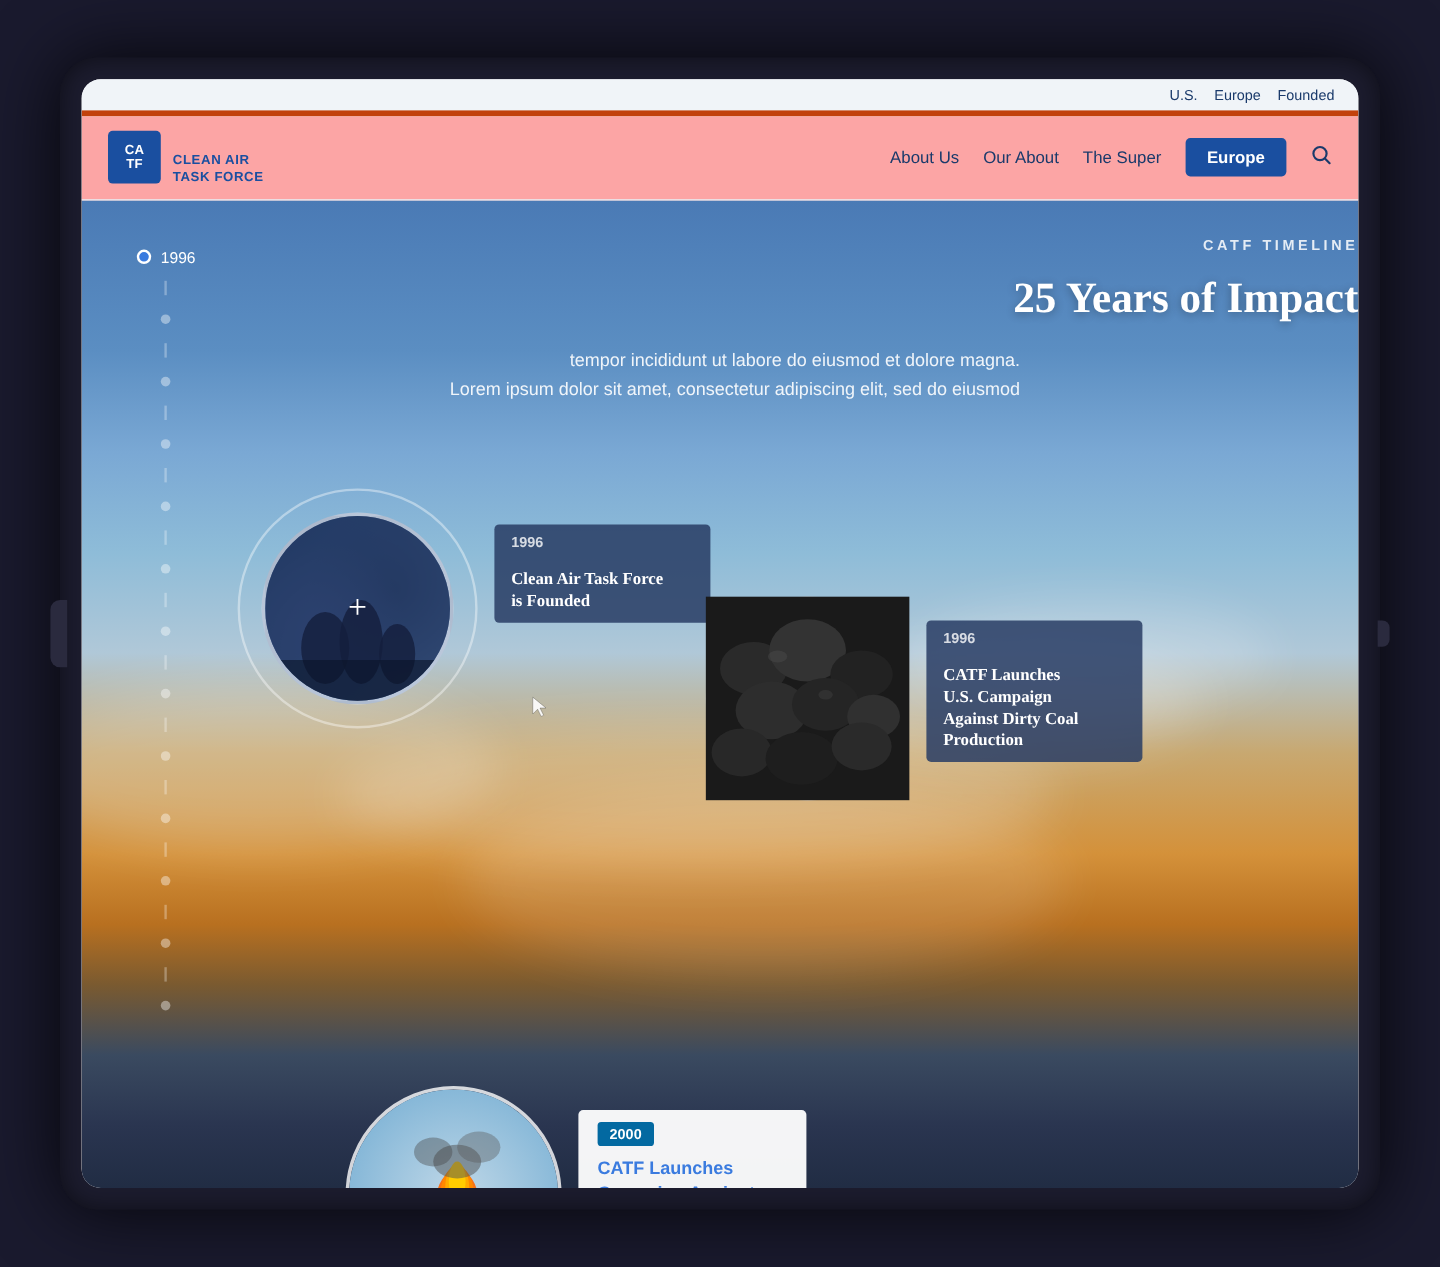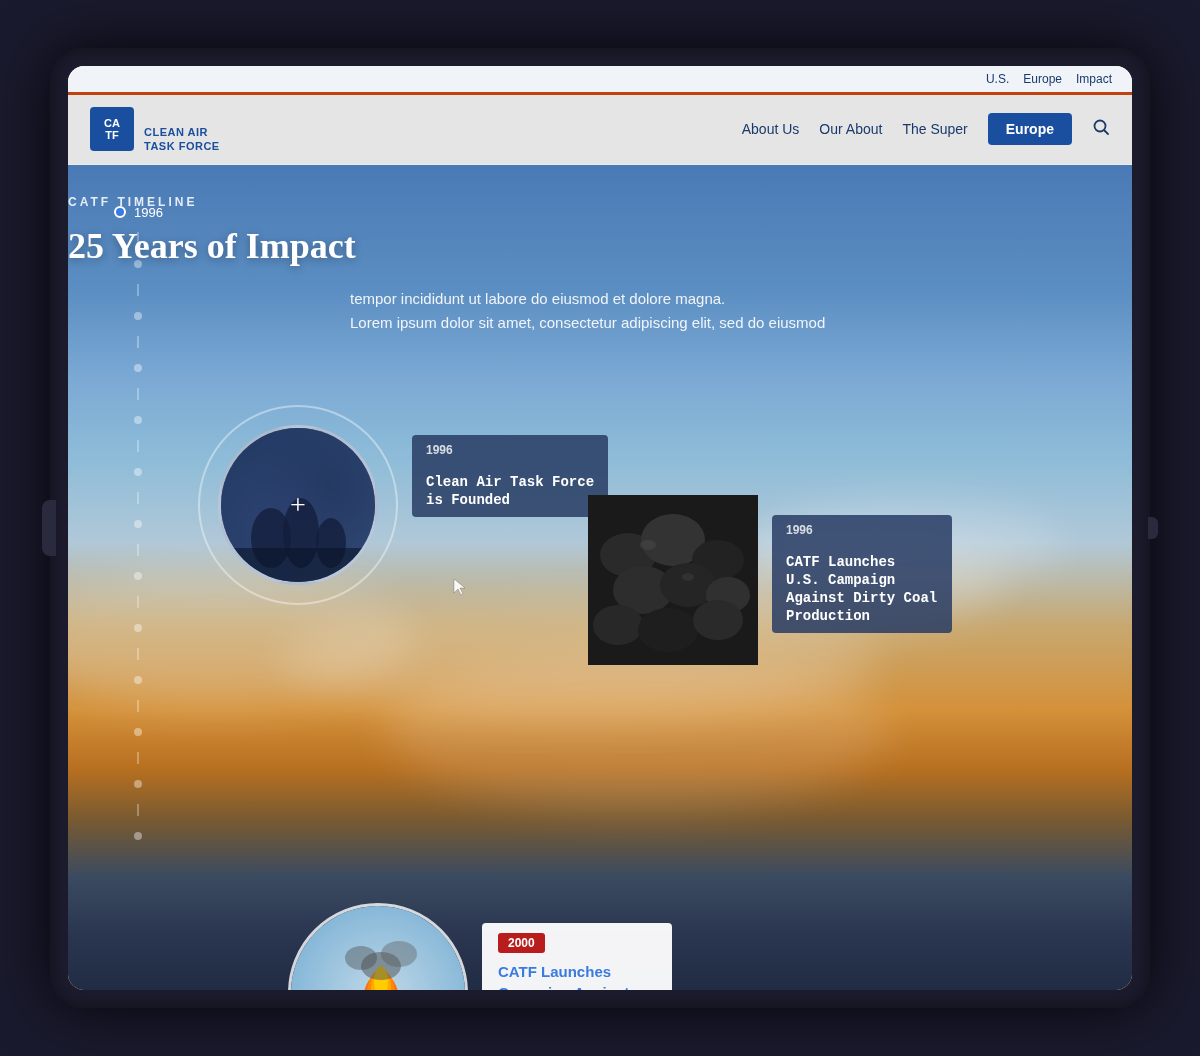--- a/index.html
+++ b/index.html
@@ -58,34 +58,34 @@
     }
 
     
     .region-bar {
       background: #f0f4f8;
       display: flex;
       justify-content: flex-end;
       align-items: center;
       padding: 6px 20px;
       gap: 14px;
-      border-bottom: 3px solid #c2410c;
+      border-bottom: 5px solid #c2410c;
     }
 
     .region-bar a {
       font-size: 12px;
       color: #1a3a6b;
       text-decoration: none;
       font-family: Arial, sans-serif;
       font-weight: 500;
     }
 
     
     .header {
-      background: #e5e5e5;
+      background: #fca5a5;
       display: flex;
       align-items: center;
       justify-content: space-between;
       padding: 10px 22px;
       border-bottom: 1px solid #e8edf2;
     }
 
     .logo-area {
       display: flex;
       align-items: center;
@@ -241,21 +241,21 @@
       height: 12px;
       background: rgba(255,255,255,0.3);
     }
 
     
     .hero-text-center {
       position: absolute;
       top: 30px;
       left: 0;
       right: 0;
-      text-align: left;
+      text-align: right;
       color: #fff;
     }
 
     .catf-timeline-label {
       font-family: Arial, sans-serif;
       font-size: 12px;
       font-weight: 600;
       letter-spacing: 3px;
       text-transform: uppercase;
       color: rgba(255,255,255,0.85);
@@ -371,21 +371,21 @@
 
     .info-tag-year {
       font-family: Arial, sans-serif;
       font-size: 12px;
       font-weight: 600;
       color: rgba(255,255,255,0.8);
       margin-bottom: 4px;
     }
 
     .info-tag-title {
-      font-family: Liberation Mono, monospace;
+      font-family: Liberation Serif, serif;
       font-size: 14px;
       font-weight: 700;
       color: #fff;
       line-height: 1.3;
       margin-top: 16px;
     }
 
     .card-1996-left-layout {
       display: flex;
       align-items: flex-start;
@@ -422,21 +422,21 @@
   </style>
 </head>
 <body>
 
 <div class="device-frame">
   <div class="device-inner">
 
     <div class="region-bar">
       <a href="#">U.S.</a>
       <a href="#">Europe</a>
-      <a href="#">Impact</a>
+      <a href="#">Founded</a>
     </div>
 
     <div class="header">
       <div class="logo-area">
         <div class="logo-box">CA<br>TF</div>
         <div class="logo-text">
           <span>CLEAN AIR</span><br>
           <span>TASK FORCE</span>
         </div>
       </div>
@@ -580,21 +580,21 @@
               <ellipse cx="90" cy="88" rx="14" ry="24" fill="#ff8800"></ellipse>
               <ellipse cx="90" cy="82" rx="10" ry="20" fill="#ffaa00"></ellipse>
               <ellipse cx="90" cy="76" rx="7" ry="16" fill="#ffcc00"></ellipse>
 
               <ellipse cx="90" cy="60" rx="20" ry="14" fill="rgba(80,80,80,0.5)"></ellipse>
               <ellipse cx="70" cy="52" rx="16" ry="12" fill="rgba(70,70,70,0.4)"></ellipse>
               <ellipse cx="108" cy="48" rx="18" ry="13" fill="rgba(90,90,90,0.4)"></ellipse>
             </svg>
           </div>
           <div class="info-card-white" style="margin-top:20px;">
-            <div style="background:#b91c1c; color:#fff; display:inline-block; padding:3px 10px; border-radius:3px; font-size:12px; font-weight:600; font-family:Arial,sans-serif; margin-bottom:8px;">2000</div>
+            <div style="background:#0369a1; color:#fff; display:inline-block; padding:3px 10px; border-radius:3px; font-size:12px; font-weight:600; font-family:Arial,sans-serif; margin-bottom:8px;">2000</div>
             <div class="info-tag-title-blue">CATF Launches<br>Campaign Against<br>Super Pollutants</div>
           </div>
         </div>
       </div>
 
     </div>
 
   </div>
 </div>
 

